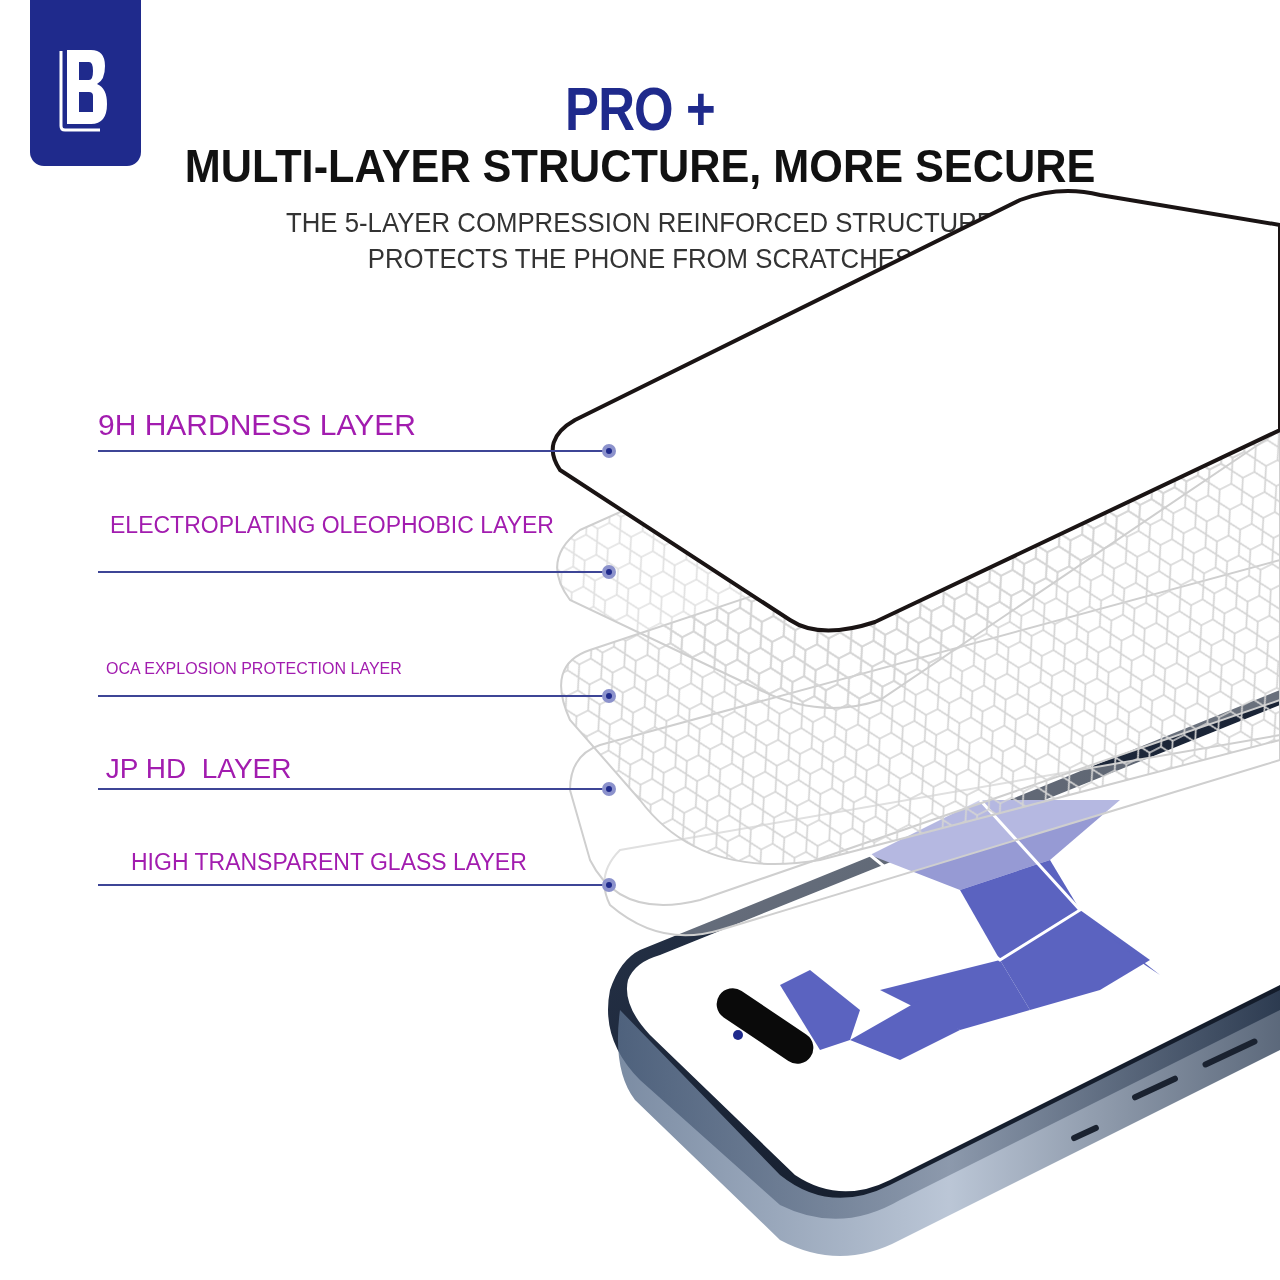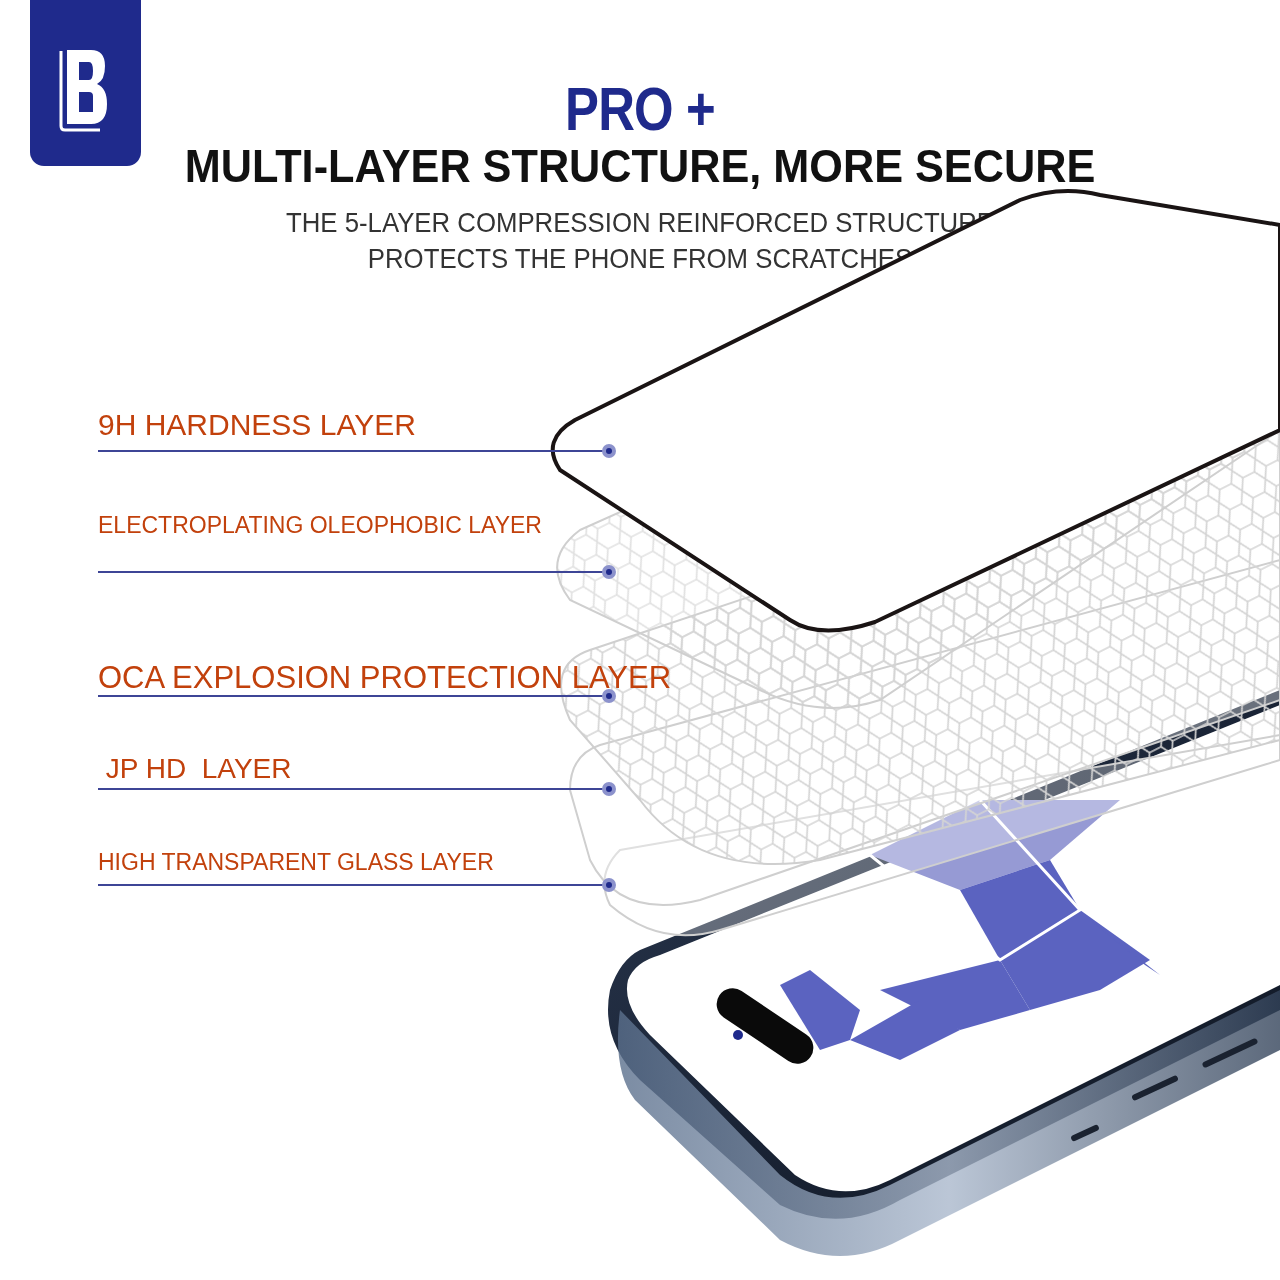--- a/index.html
+++ b/index.html
@@ -2,21 +2,21 @@
 <html><head>
 <meta charset="utf-8">
 <style>
   html, body { margin:0; padding:0; background:#ffffff; }
   body { width:1280px; height:1280px; position:relative; overflow:hidden; font-family:"Liberation Sans", sans-serif; }
   .logo { position:absolute; left:30px; top:0; width:111px; height:166px; background:#1f2a8c; border-radius:0 0 14px 14px; }
   .logo svg { position:absolute; left:25px; top:46px; }
   .pro { position:absolute; top:78px; left:0; width:1280px; text-align:center; font-family:"Liberation Sans", sans-serif; font-weight:bold; font-size:62px; color:#1f2a8c; letter-spacing:-1px; transform:scaleX(0.82); line-height:62px; }
   .headline { position:absolute; top:140px; left:0; width:1280px; text-align:center; font-family:"Liberation Sans", sans-serif; font-weight:bold; font-size:47px; color:#111; line-height:52px; transform:scaleX(0.92); }
   .sub { position:absolute; top:205px; left:0; width:1280px; text-align:center; font-family:"Liberation Sans", sans-serif; font-size:28px; color:#333; line-height:36px; font-weight:normal; transform:scaleX(0.92); }
-  .label { position:absolute; left:98px; color:#c2410c; font-family:"Liberation Sans", sans-serif; white-space:pre; }
+  .label { position:absolute; left:98px; color:#a21caf; font-family:"Liberation Sans", sans-serif; white-space:pre; }
   .leader { position:absolute; left:98px; height:2px; background:#3d4596; }
   .dot { position:absolute; width:14px; height:14px; border-radius:50%; background:#8c92cc; }
   .dot::after { content:""; position:absolute; left:4px; top:4px; width:6px; height:6px; border-radius:50%; background:#1f2a8c; }
   .art { position:absolute; left:0; top:0; }
 </style>
 </head>
 <body>
 
 <div class="logo">
   <svg width="60" height="90" viewBox="0 0 60 90">
@@ -79,27 +79,27 @@
 
   <path d="M580 530 L1060 315 Q1140 300 1280 340 L1280 430 L880 700 Q820 720 760 690 L570 600 Q540 560 580 530 Z" fill="url(#hex)" fill-opacity="0.7" stroke="#cfcfcf" stroke-width="2"></path>
 
   <path d="M575 420 L1020 200 Q1060 185 1100 195 L1280 225 L1280 430 L875 622 Q820 640 790 620 L560 470 Q540 440 575 420 Z" fill="#ffffff" stroke="#1a1414" stroke-width="4"></path>
 </svg>
 
 <div class="label" style="top:408px;font-size:30px;">9H HARDNESS LAYER</div>
 <div class="leader" style="top:450px;width:510px;"></div>
 <div class="dot" style="left:602px;top:444px;"></div>
 
-<div class="label" style="top:512px;font-size:23px;">ELECTROPLATING OLEOPHOBIC LAYER</div>
+<div class="label" style="top:512px;font-size:23px;margin-left:12px;">ELECTROPLATING OLEOPHOBIC LAYER</div>
 <div class="leader" style="top:571px;width:510px;"></div>
 <div class="dot" style="left:602px;top:565px;"></div>
 
-<div class="label" style="top:660px;font-size:31px;">OCA EXPLOSION PROTECTION LAYER</div>
+<div class="label" style="top:660px;font-size:16px;margin-left:8px;">OCA EXPLOSION PROTECTION LAYER</div>
 <div class="leader" style="top:695px;width:510px;"></div>
 <div class="dot" style="left:602px;top:689px;"></div>
 
 <div class="label" style="top:753px;font-size:28px;"> JP HD  LAYER</div>
 <div class="leader" style="top:788px;width:510px;"></div>
 <div class="dot" style="left:602px;top:782px;"></div>
 
-<div class="label" style="top:849px;font-size:23px;">HIGH TRANSPARENT GLASS LAYER</div>
+<div class="label" style="top:849px;font-size:23px;margin-left:33px;">HIGH TRANSPARENT GLASS LAYER</div>
 <div class="leader" style="top:884px;width:510px;"></div>
 <div class="dot" style="left:602px;top:878px;"></div>
 
 </body></html>

